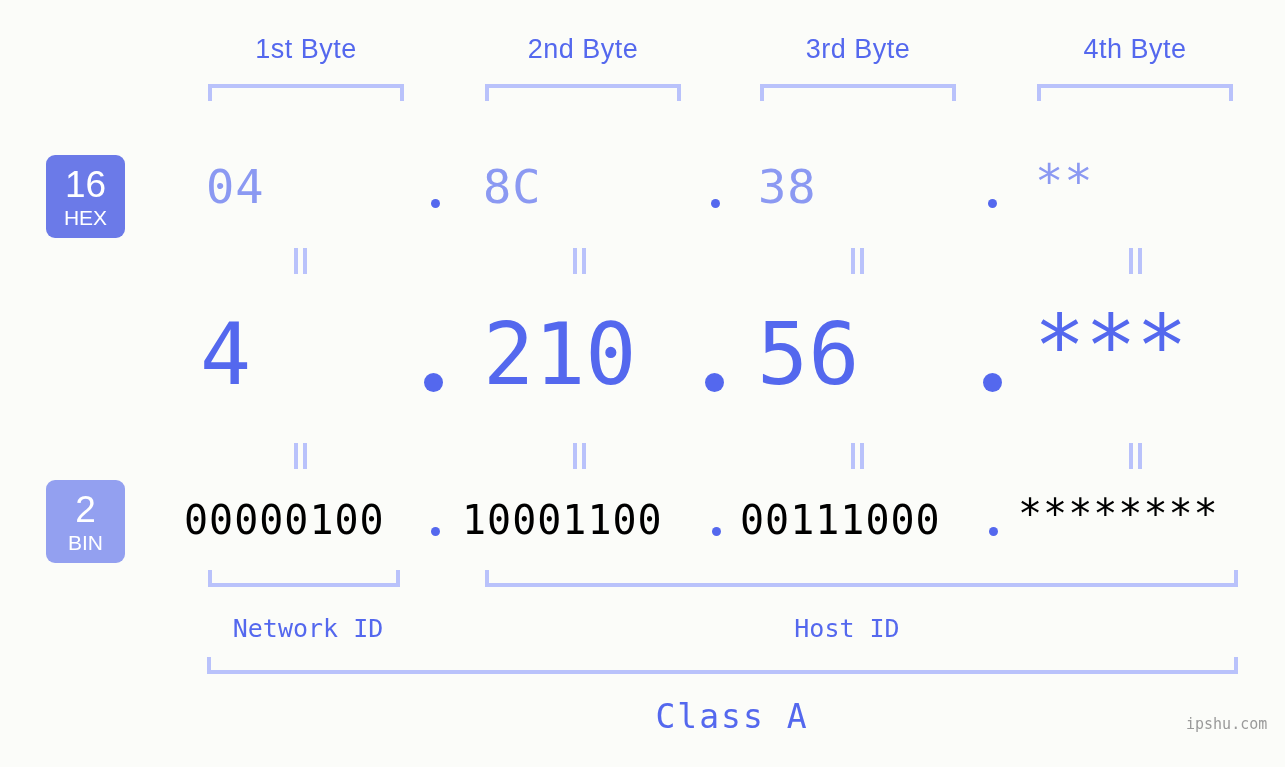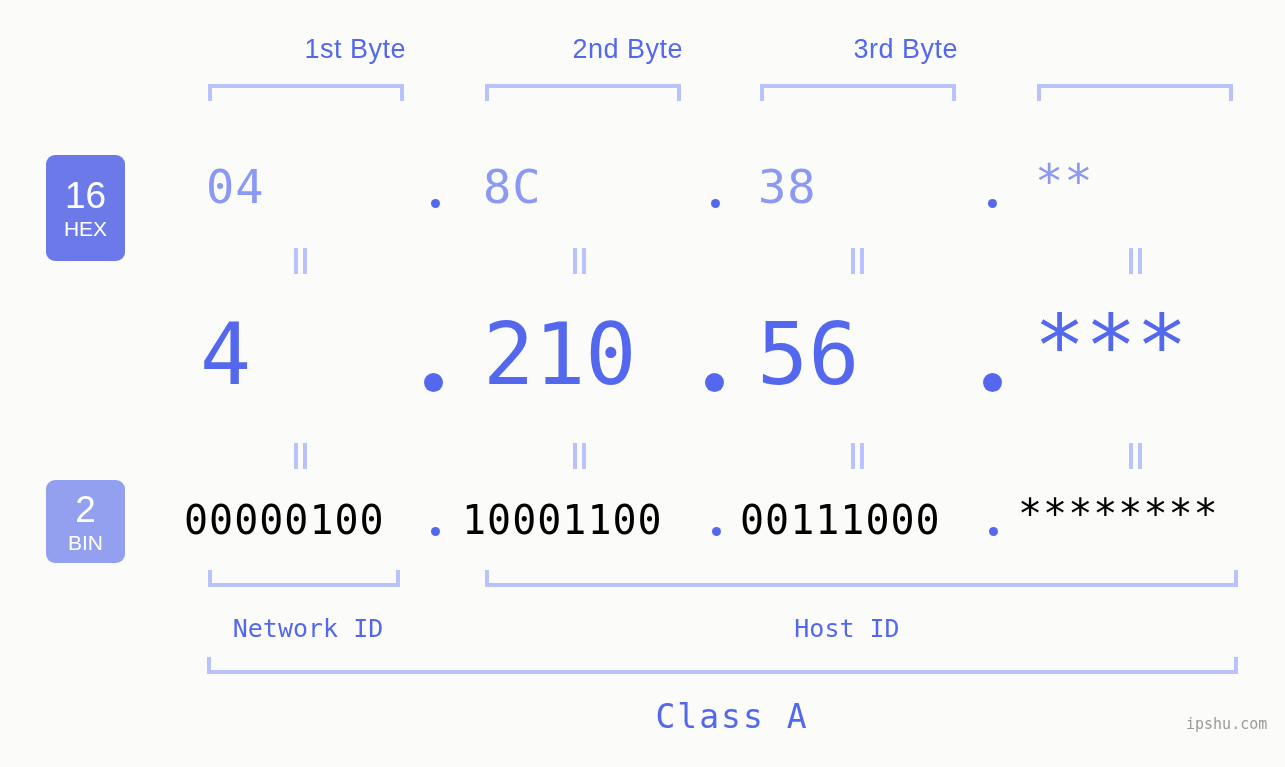--- a/index.html
+++ b/index.html
@@ -19,21 +19,21 @@
     left: 0; top: 0;
     width: 1285px; height: 767px;
   }
 
   
   .byte-head {
     position: absolute;
     font-family: "Liberation Sans", sans-serif;
     font-size: 27px;
     color: #5468ee;
-    text-align: right;
+    text-align: center;
     white-space: nowrap;
     letter-spacing: .5px;
   }
 
   
   .bracket {
     position: absolute;
     border: 0 solid #b9c2fb;
     border-top-width: 4px;
     border-left-width: 4px;
@@ -127,27 +127,28 @@
   }
 </style>
 </head>
 <body style="background: rgb(251, 252, 249);">
 
 <div class="stage">
 
   <div class="byte-head" style="left:206px; top:34px; width:200px;">1st Byte</div>
   <div class="byte-head" style="left:483px; top:34px; width:200px;">2nd Byte</div>
   <div class="byte-head" style="left:758px; top:34px; width:200px;">3rd Byte</div>
+  <div class="byte-head" style="left:1035px; top:34px; width:200px;">4th Byte</div>
 
   <div class="bracket bracket-up" style="left:208px; top:84px; width:196px;"></div>
   <div class="bracket bracket-up" style="left:485px; top:84px; width:196px;"></div>
   <div class="bracket bracket-up" style="left:760px; top:84px; width:196px;"></div>
   <div class="bracket bracket-up" style="left:1037px; top:84px; width:196px;"></div>
 
-  <div class="badge" id="badge-hex" style="left: 46px; top: 155px; height: 106px; background: rgb(107, 122, 232);">
+  <div class="badge" id="badge-hex" style="left: 46px; top: 155px; height: 83px; background: rgb(107, 122, 232);">
     <span class="num">16</span>
     <span class="nm">HEX</span>
   </div>
 
   <div class="row-hex">
     <div class="cell" style="left:206px; top:163px; width:200px;">04</div>
     <div class="dot dot-sm" style="left:431px; top:199px;"></div>
     <div class="cell" style="left:483px; top:163px; width:200px;">8C</div>
     <div class="dot dot-sm" style="left:711px; top:199px;"></div>
     <div class="cell" style="left:758px; top:163px; width:200px;">38</div>

